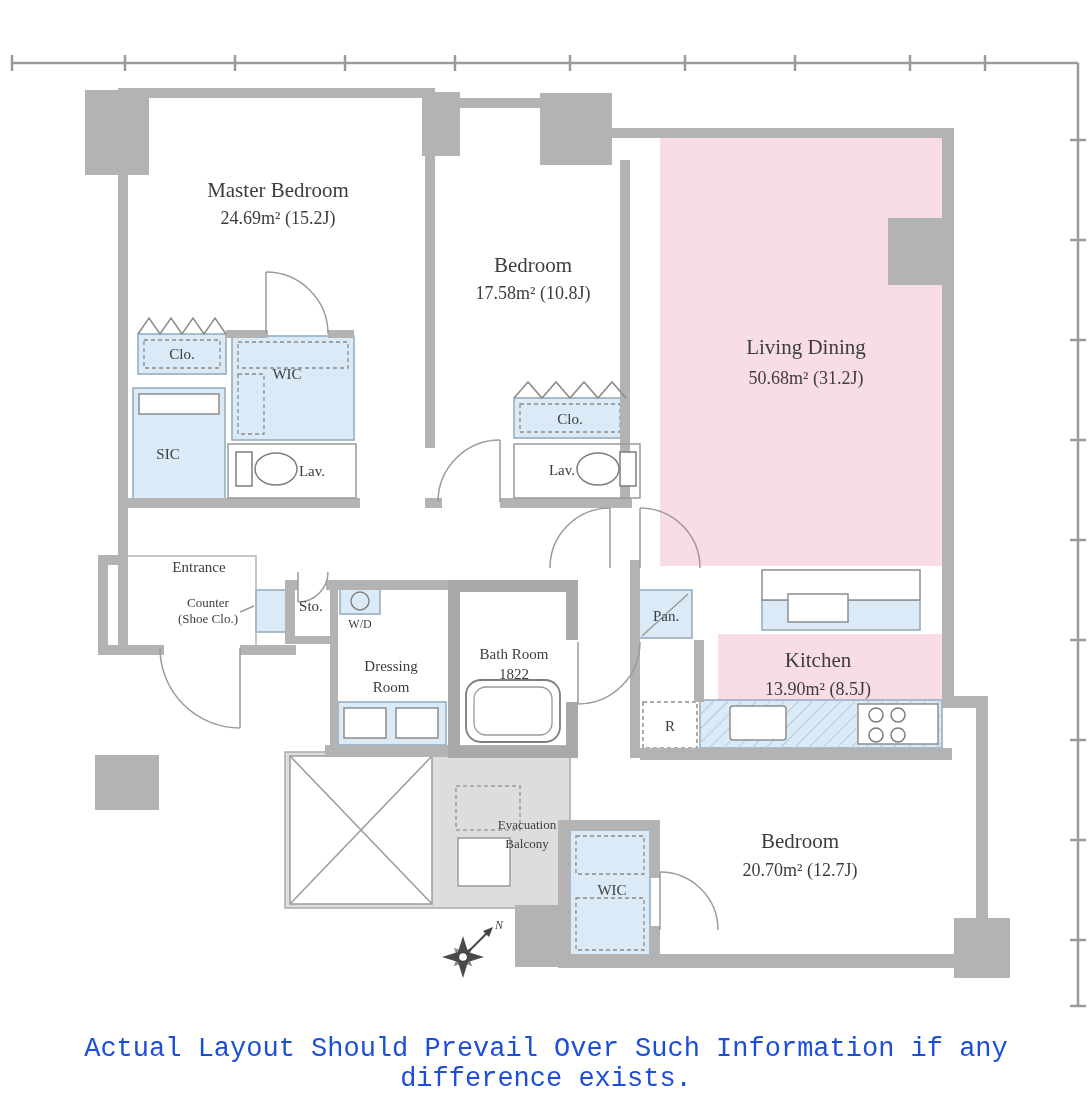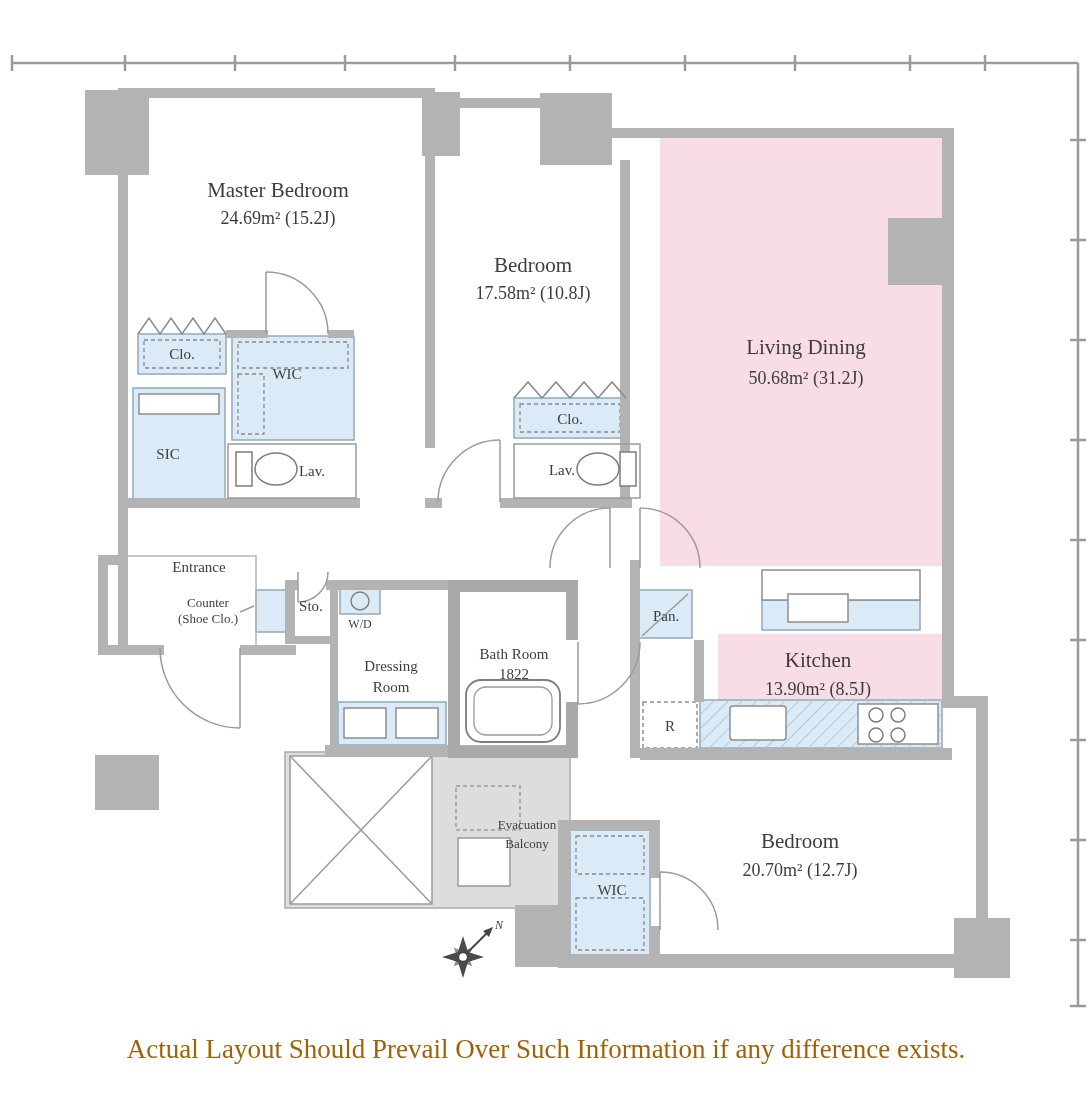--- a/index.html
+++ b/index.html
@@ -7,21 +7,21 @@
          font-family:"Liberation Serif","DejaVu Serif",serif;overflow:hidden}
   .stage svg{position:absolute;left:0;top:0}
   text{fill:#3d3d3d;text-anchor:middle}
   .rn{font-size:21px}
   .ra{font-size:18px}
   .sm{font-size:15px}
   .xs{font-size:13px}
   .xxs{font-size:12px}
   .cm{font-size:12px;font-style:italic}
   .caption{position:absolute;left:0;right:0;top:1034px;text-align:center;
-           font-family:Liberation Serif, serif;font-size:27px;color:#a16207}
+           font-family:Liberation Mono, monospace;font-size:27px;color:#1d4ed8}
 </style>
 </head>
 <body>
 
 <div class="stage">
 <svg width="1092" height="1112" viewBox="0 0 1092 1112">
   <defs>
     <pattern id="hatch" width="10" height="10" patternUnits="userSpaceOnUse" patternTransform="rotate(45)">
       <line x1="0" y1="0" x2="0" y2="10" stroke="#b7c9d8" stroke-width="2"></line>
     </pattern>

